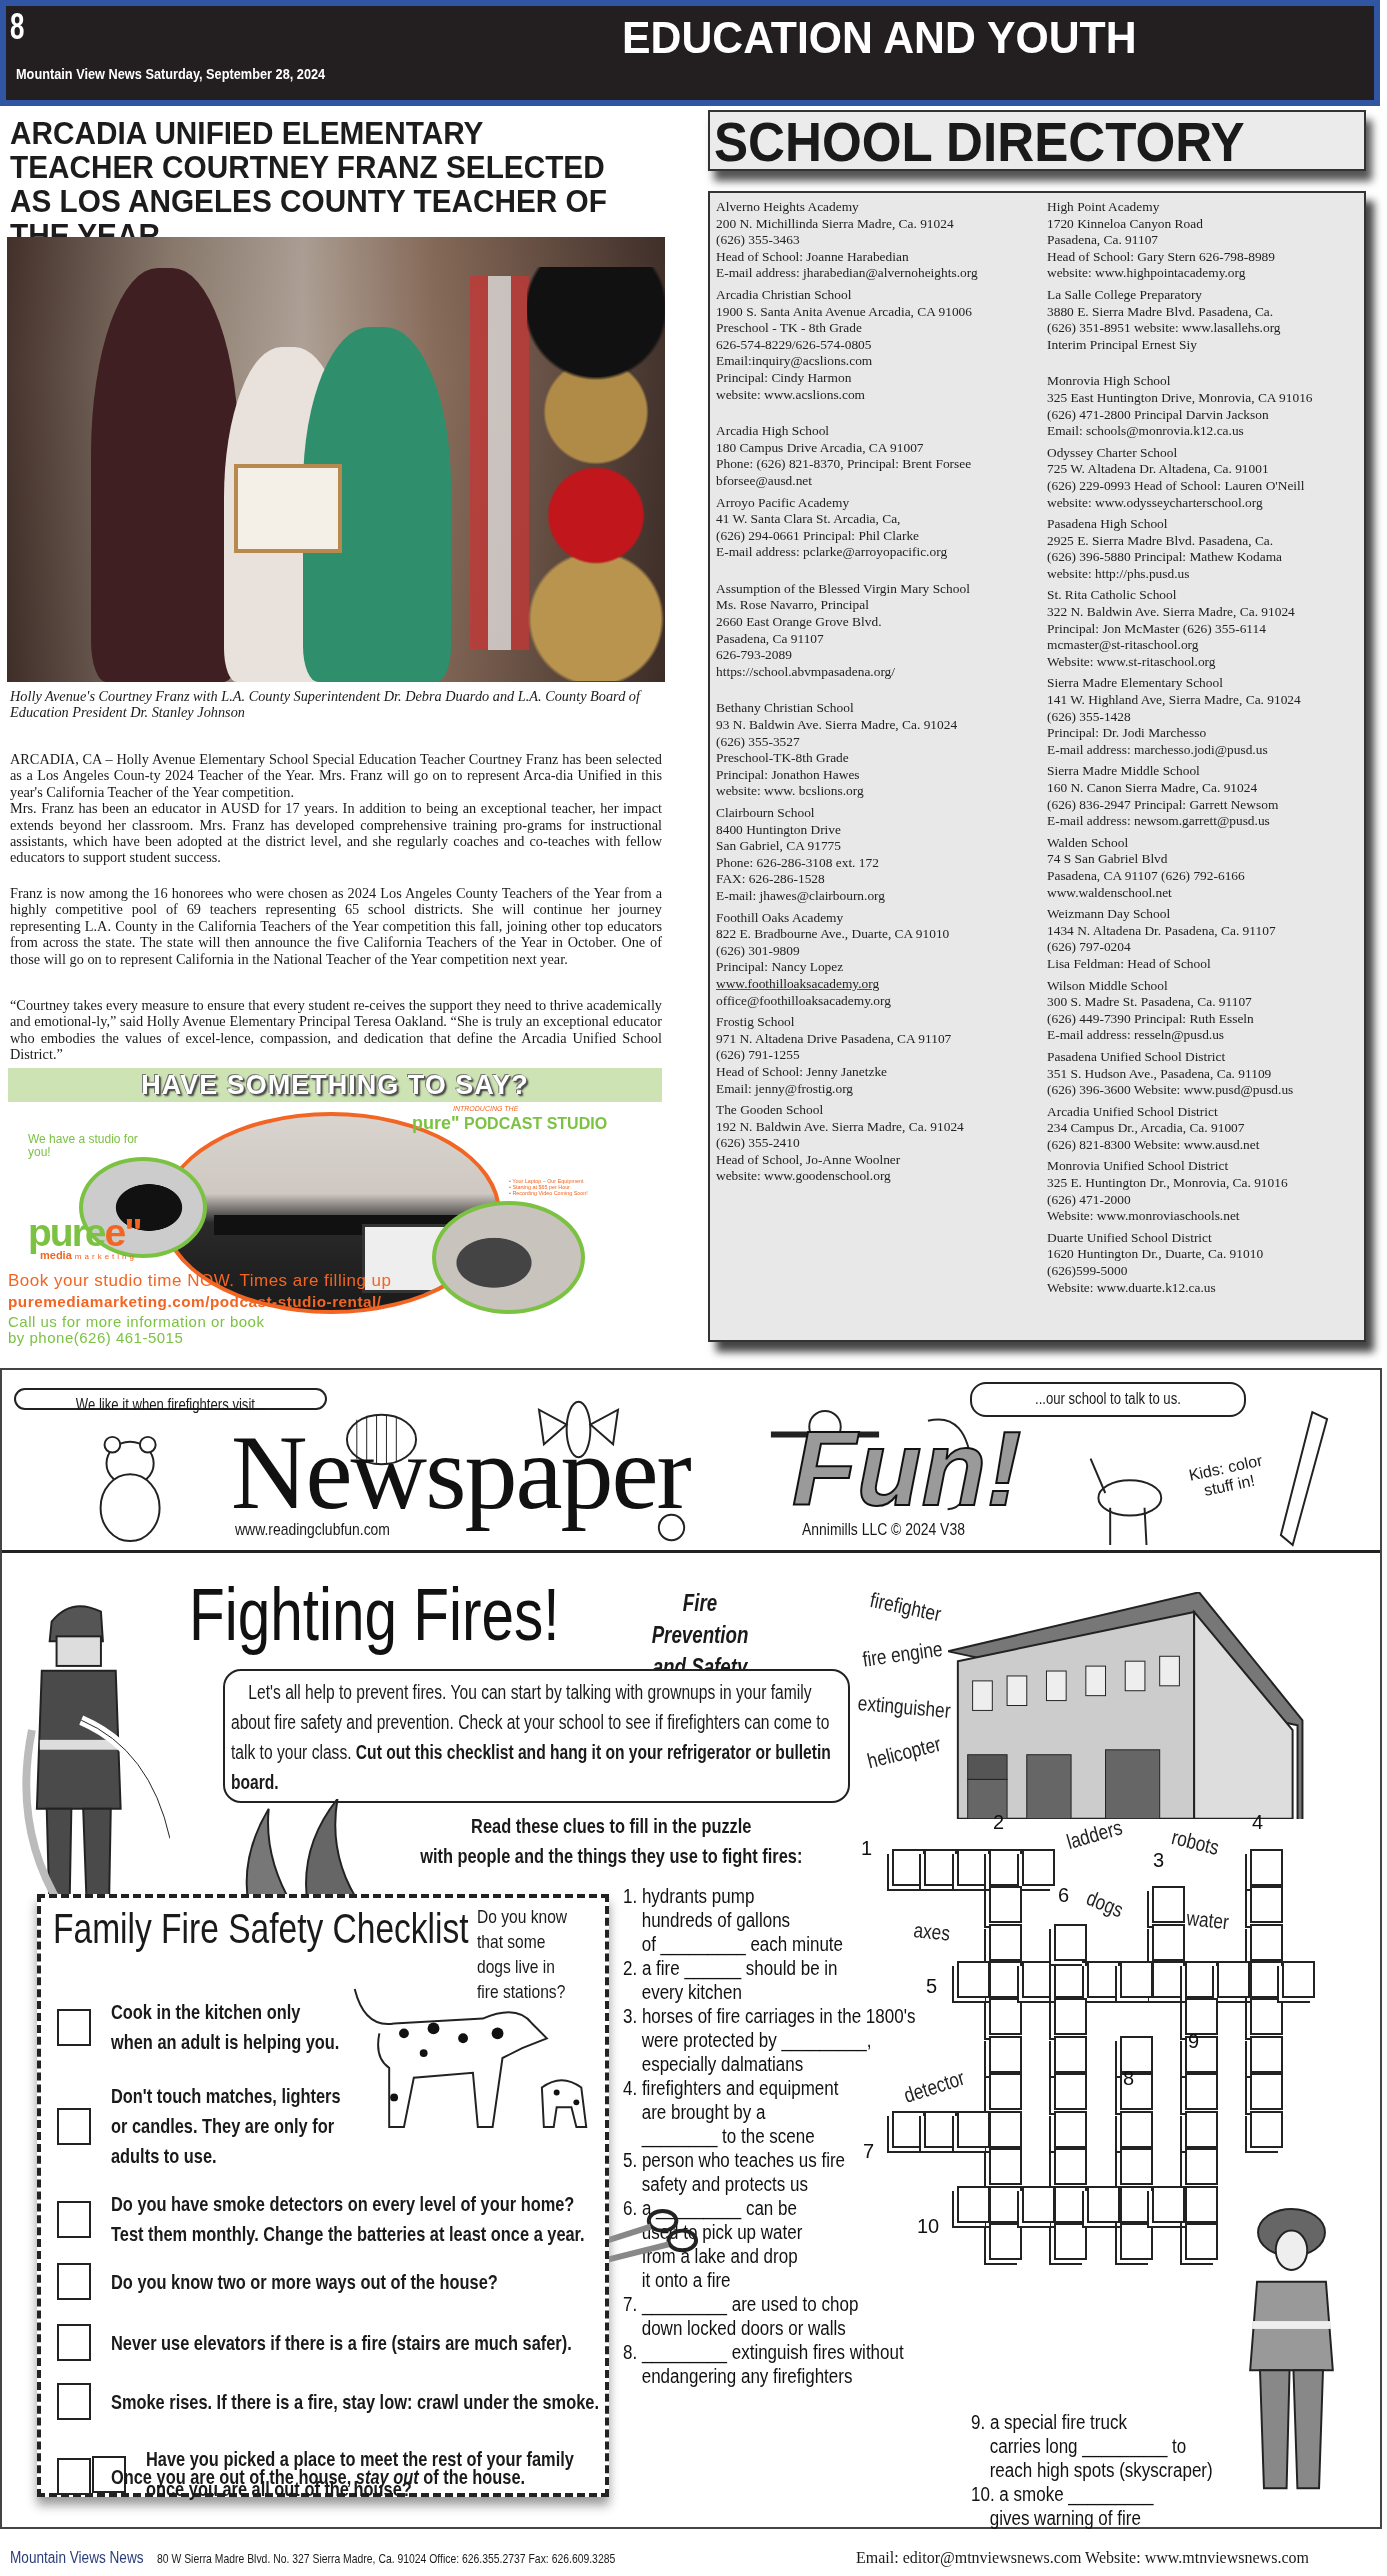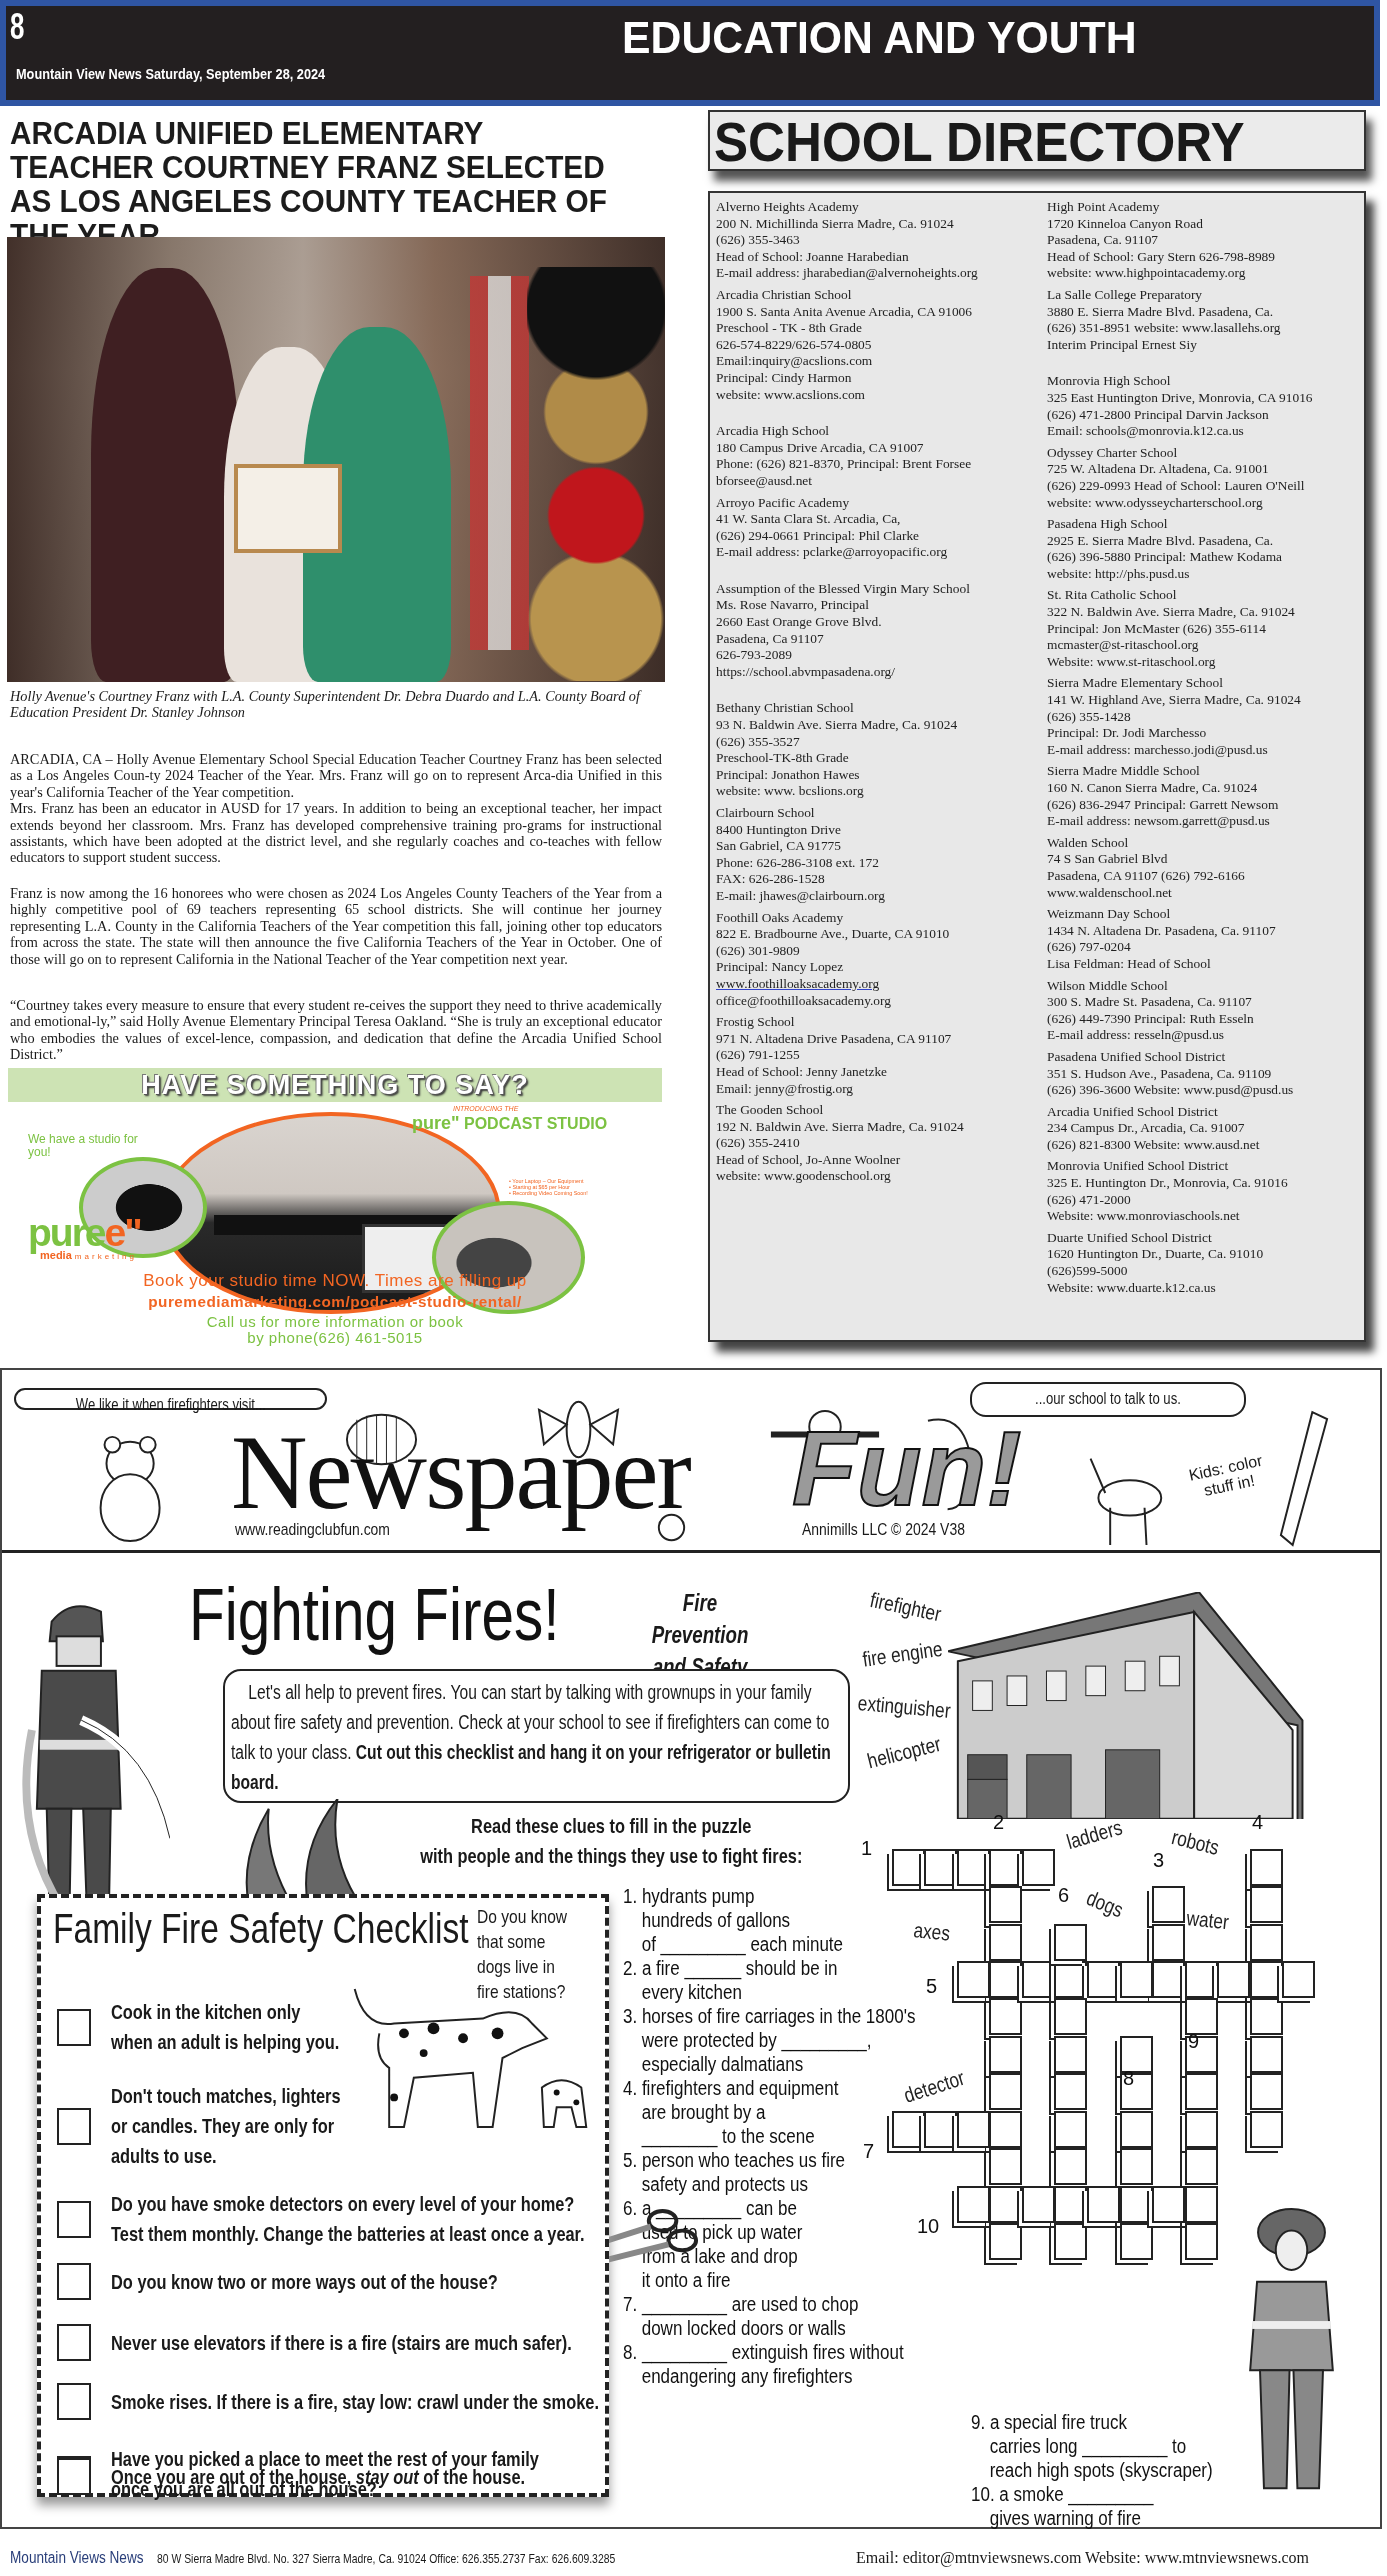--- a/index.html
+++ b/index.html
@@ -37,21 +37,21 @@
   .ad-photo .desk { position: absolute; left: 49px; top: 99px; width: 256px; height: 20px; background: #111; }
   .ad-photo .desk2 { position: absolute; left: 197px; top: 108px; width: 118px; height: 69px; background: #eee; border: 3px solid #333; }
   .ad-left-circle { position: absolute; left: 71px; top: 89px; width: 128px; height: 101px; border-radius: 50%; border: 4px solid #7cc242; background: radial-gradient(ellipse at 55% 50%, #111 0 35%, #ccc 36%); }
   .ad-right-circle { position: absolute; left: 424px; top: 133px; width: 153px; height: 113px; border-radius: 50%; border: 4px solid #7cc242; background: radial-gradient(ellipse at 40% 55%, #444 0 30%, #c8c3bd 31%); }
   .ad-tagline { position: absolute; left: 20px; top: 65px; font-family: "Liberation Sans", sans-serif; font-size: 12px; line-height: 13px; color: #7cc242; width: 118px; }
   .ad-bullets { position: absolute; left: 501px; top: 110px; font-family: "Liberation Sans", sans-serif; font-size: 5.4px; line-height: 6px; color: #f26522; }
   .ad-logo { position: absolute; left: 20px; top: 146px; font-family: "Liberation Sans", sans-serif; font-weight: bold; color: #7cc242; font-size: 39px; line-height: 37px; letter-spacing: -2px; }
   .ad-logo .e { color: #f26522; }
   .ad-logo-sub { position: absolute; left: 32px; top: 181px; font-family: "Liberation Sans", sans-serif; font-size: 11px; color: #f26522; font-weight: bold; }
   .ad-logo-sub .mk { font-weight: normal; letter-spacing: 3px; font-size: 8px; }
-  .ad-line { position: absolute; left: 0; width: 654px; text-align: center; font-family: "Liberation Sans", sans-serif; }
+  .ad-line { position: absolute; left: 0; width: 654px; text-align: left; font-family: "Liberation Sans", sans-serif; }
   .ad-book { top: 203px; font-size: 17px; color: #f26522; letter-spacing: 0.5px; }
   .ad-url { top: 225px; font-size: 15.3px; color: #f26522; font-weight: bold; letter-spacing: 0.5px; }
   .ad-call { top: 246px; font-size: 15px; line-height: 16px; color: #7cc242; letter-spacing: 0.5px; }
 
   
   .dir-title-box { position: absolute; left: 708px; top: 110px; width: 658px; height: 61px; background: #ebebeb; border: 2px solid #333; box-shadow: 6px 10px 8px #555; }
   .dir-title { position: absolute; left: 4px; top: 0px; font-family: "Liberation Sans", sans-serif; font-weight: bold; font-size: 55px; line-height: 61px; transform: scaleX(0.93); transform-origin: left top; color: #1a1a1a; white-space: nowrap; }
   .dir-box { position: absolute; left: 708px; top: 191px; width: 658px; height: 1151px; background: #e8e8e8; border: 2px solid #333; box-shadow: 8px 10px 8px #444; }
   .dir-col { position: absolute; top: 6px; width: 325px; font-size: 13.4px; line-height: 16.6px; color: #222; }
   .dir-col.c1 { left: 6px; }
@@ -624,21 +624,21 @@
     <div class="cl-text">Do you know two or more ways out of the house?</div>
   </div>
   <div class="cl-item" style="top:426px;">
     <div class="cl-box"></div>
     <div class="cl-text">Never use elevators if there is a fire (stairs are much safer).</div>
   </div>
   <div class="cl-item" style="top:485px;">
     <div class="cl-box"></div>
     <div class="cl-text">Smoke rises. If there is a fire, stay low: crawl under the smoke.</div>
   </div>
-  <div class="cl-item" style="top:546px;">
+  <div class="cl-item" style="top:546px;margin-left:35px;">
     <div class="cl-box"></div>
     <div class="cl-text">
         <div>Have you picked a place to meet the rest of your family</div>
         <div>once you are all out of the house?</div>
       </div>
   </div>
 </div>
 <div class="cl-item" style="left:57px;top:2458px;position:absolute;">
   <div class="cl-box"></div>
   <div class="cl-text"><span>Once you are out of the house, </span><i>stay out</i><span> of the house.</span></div>

